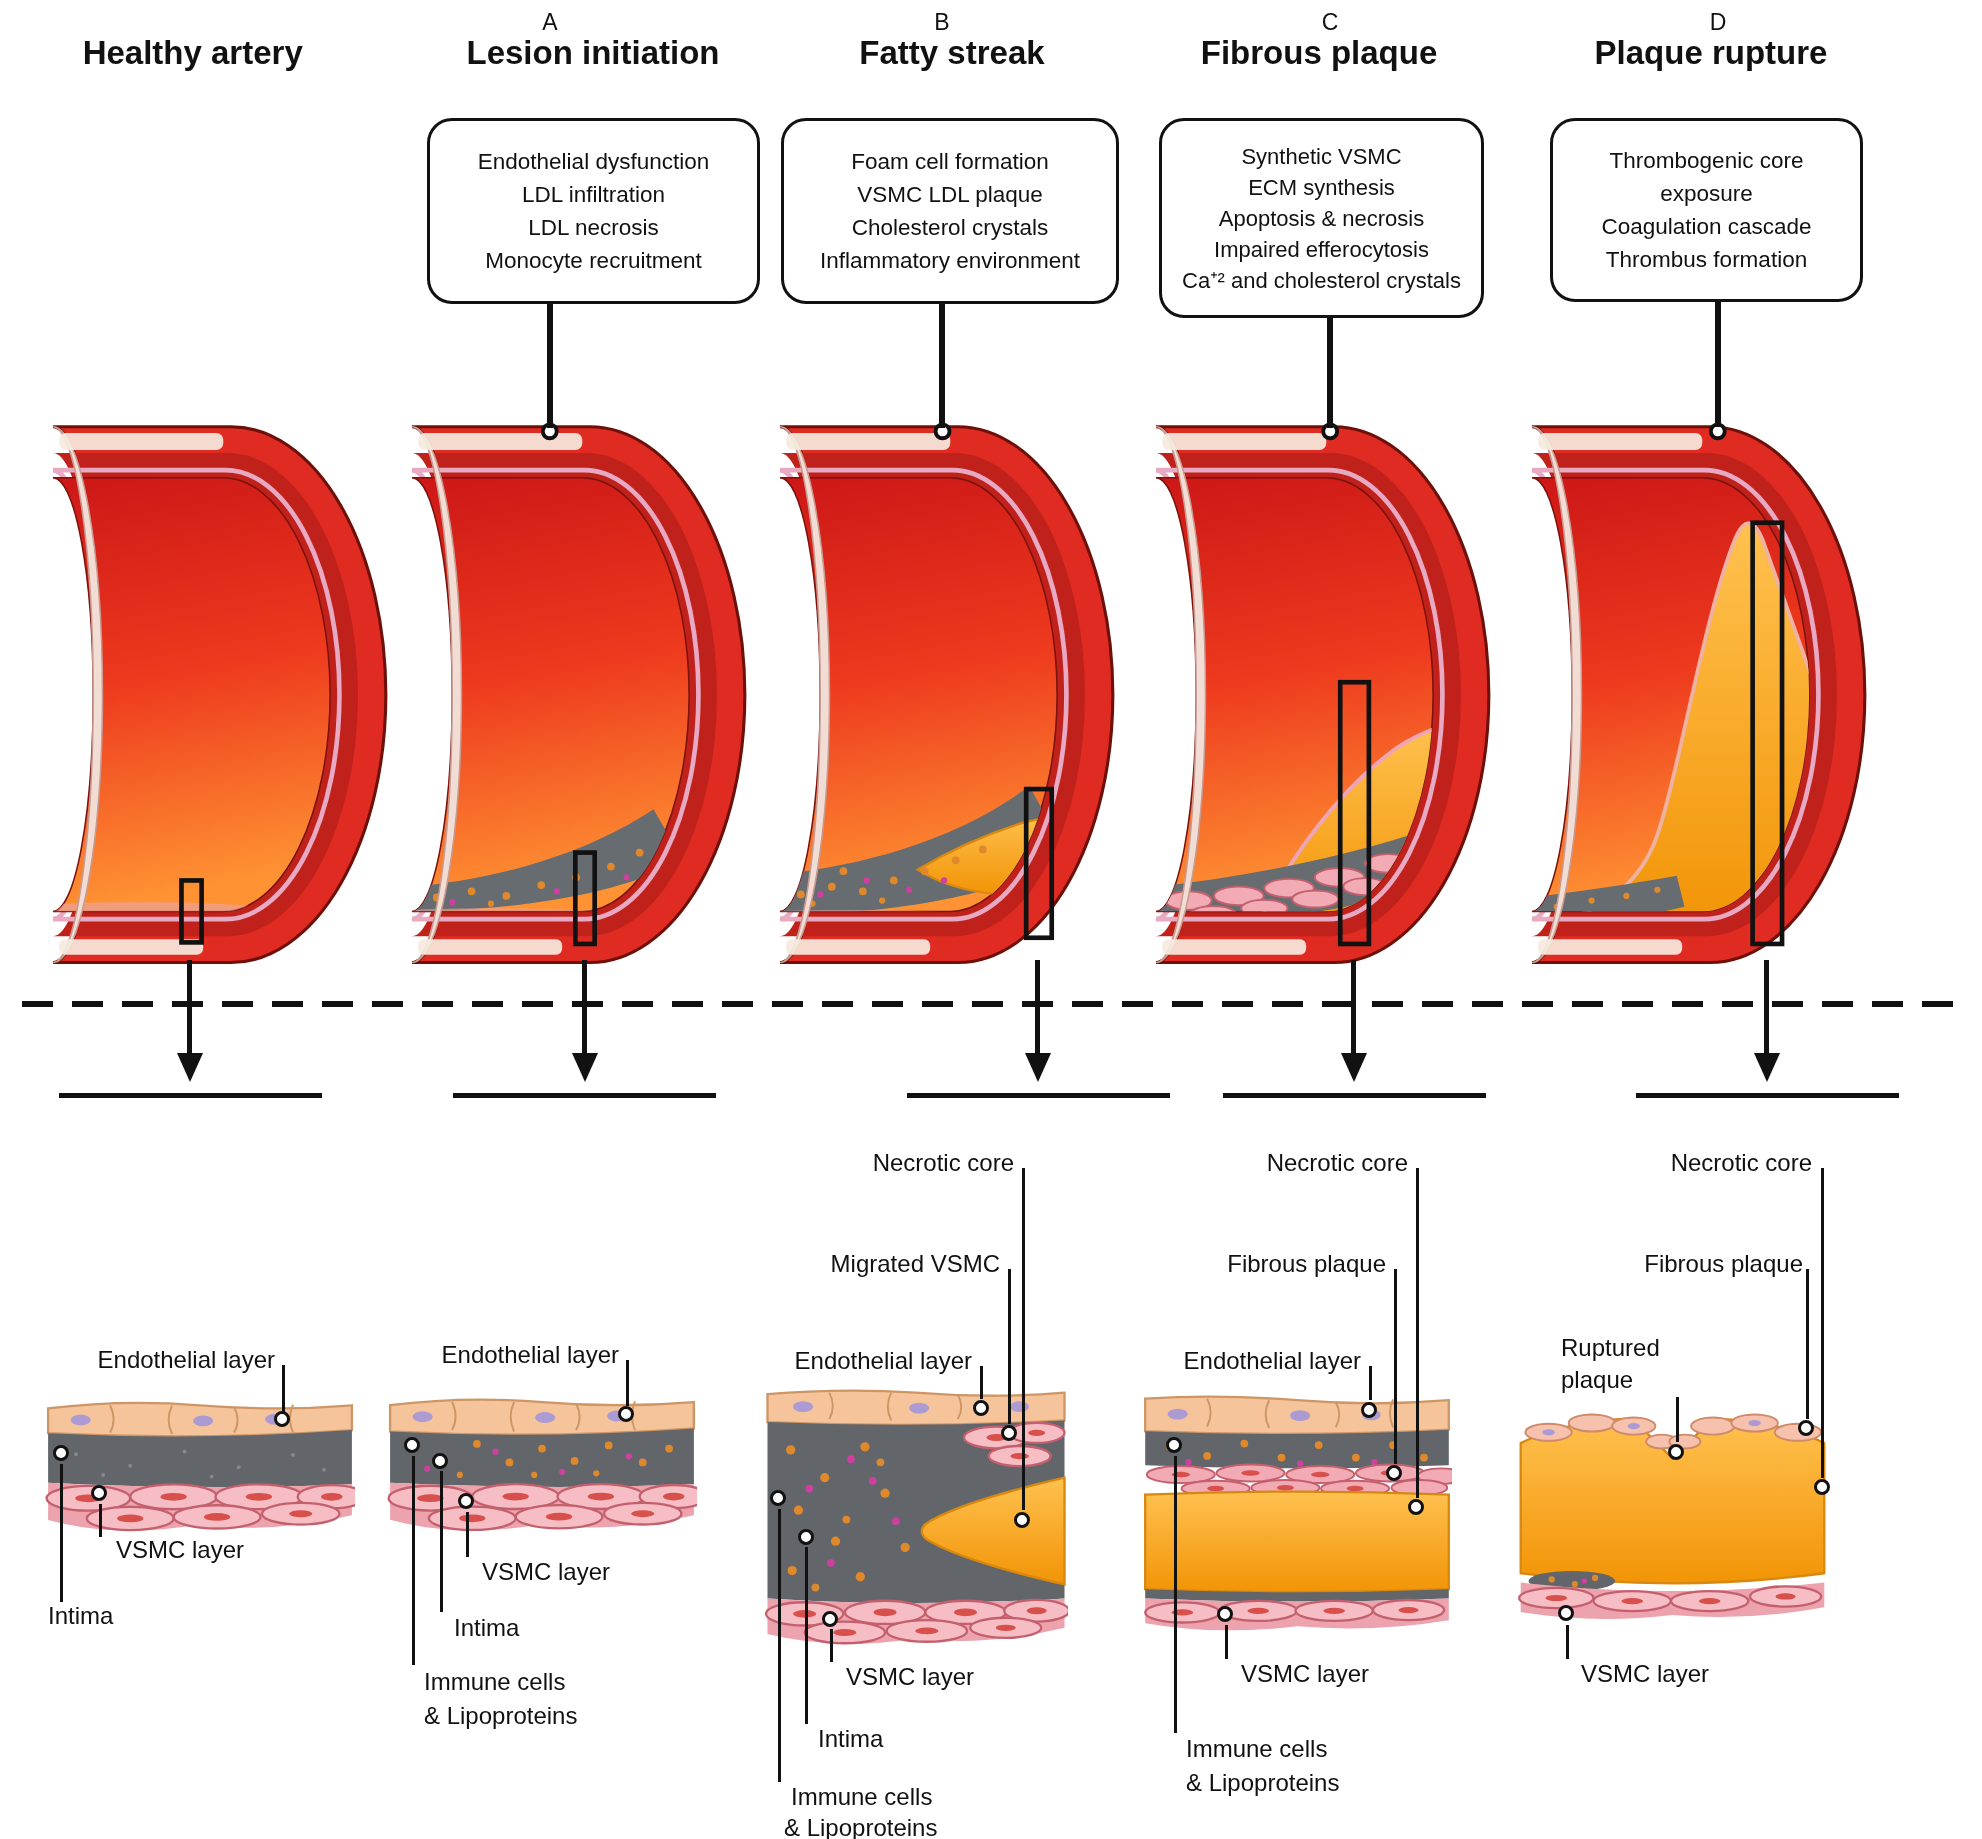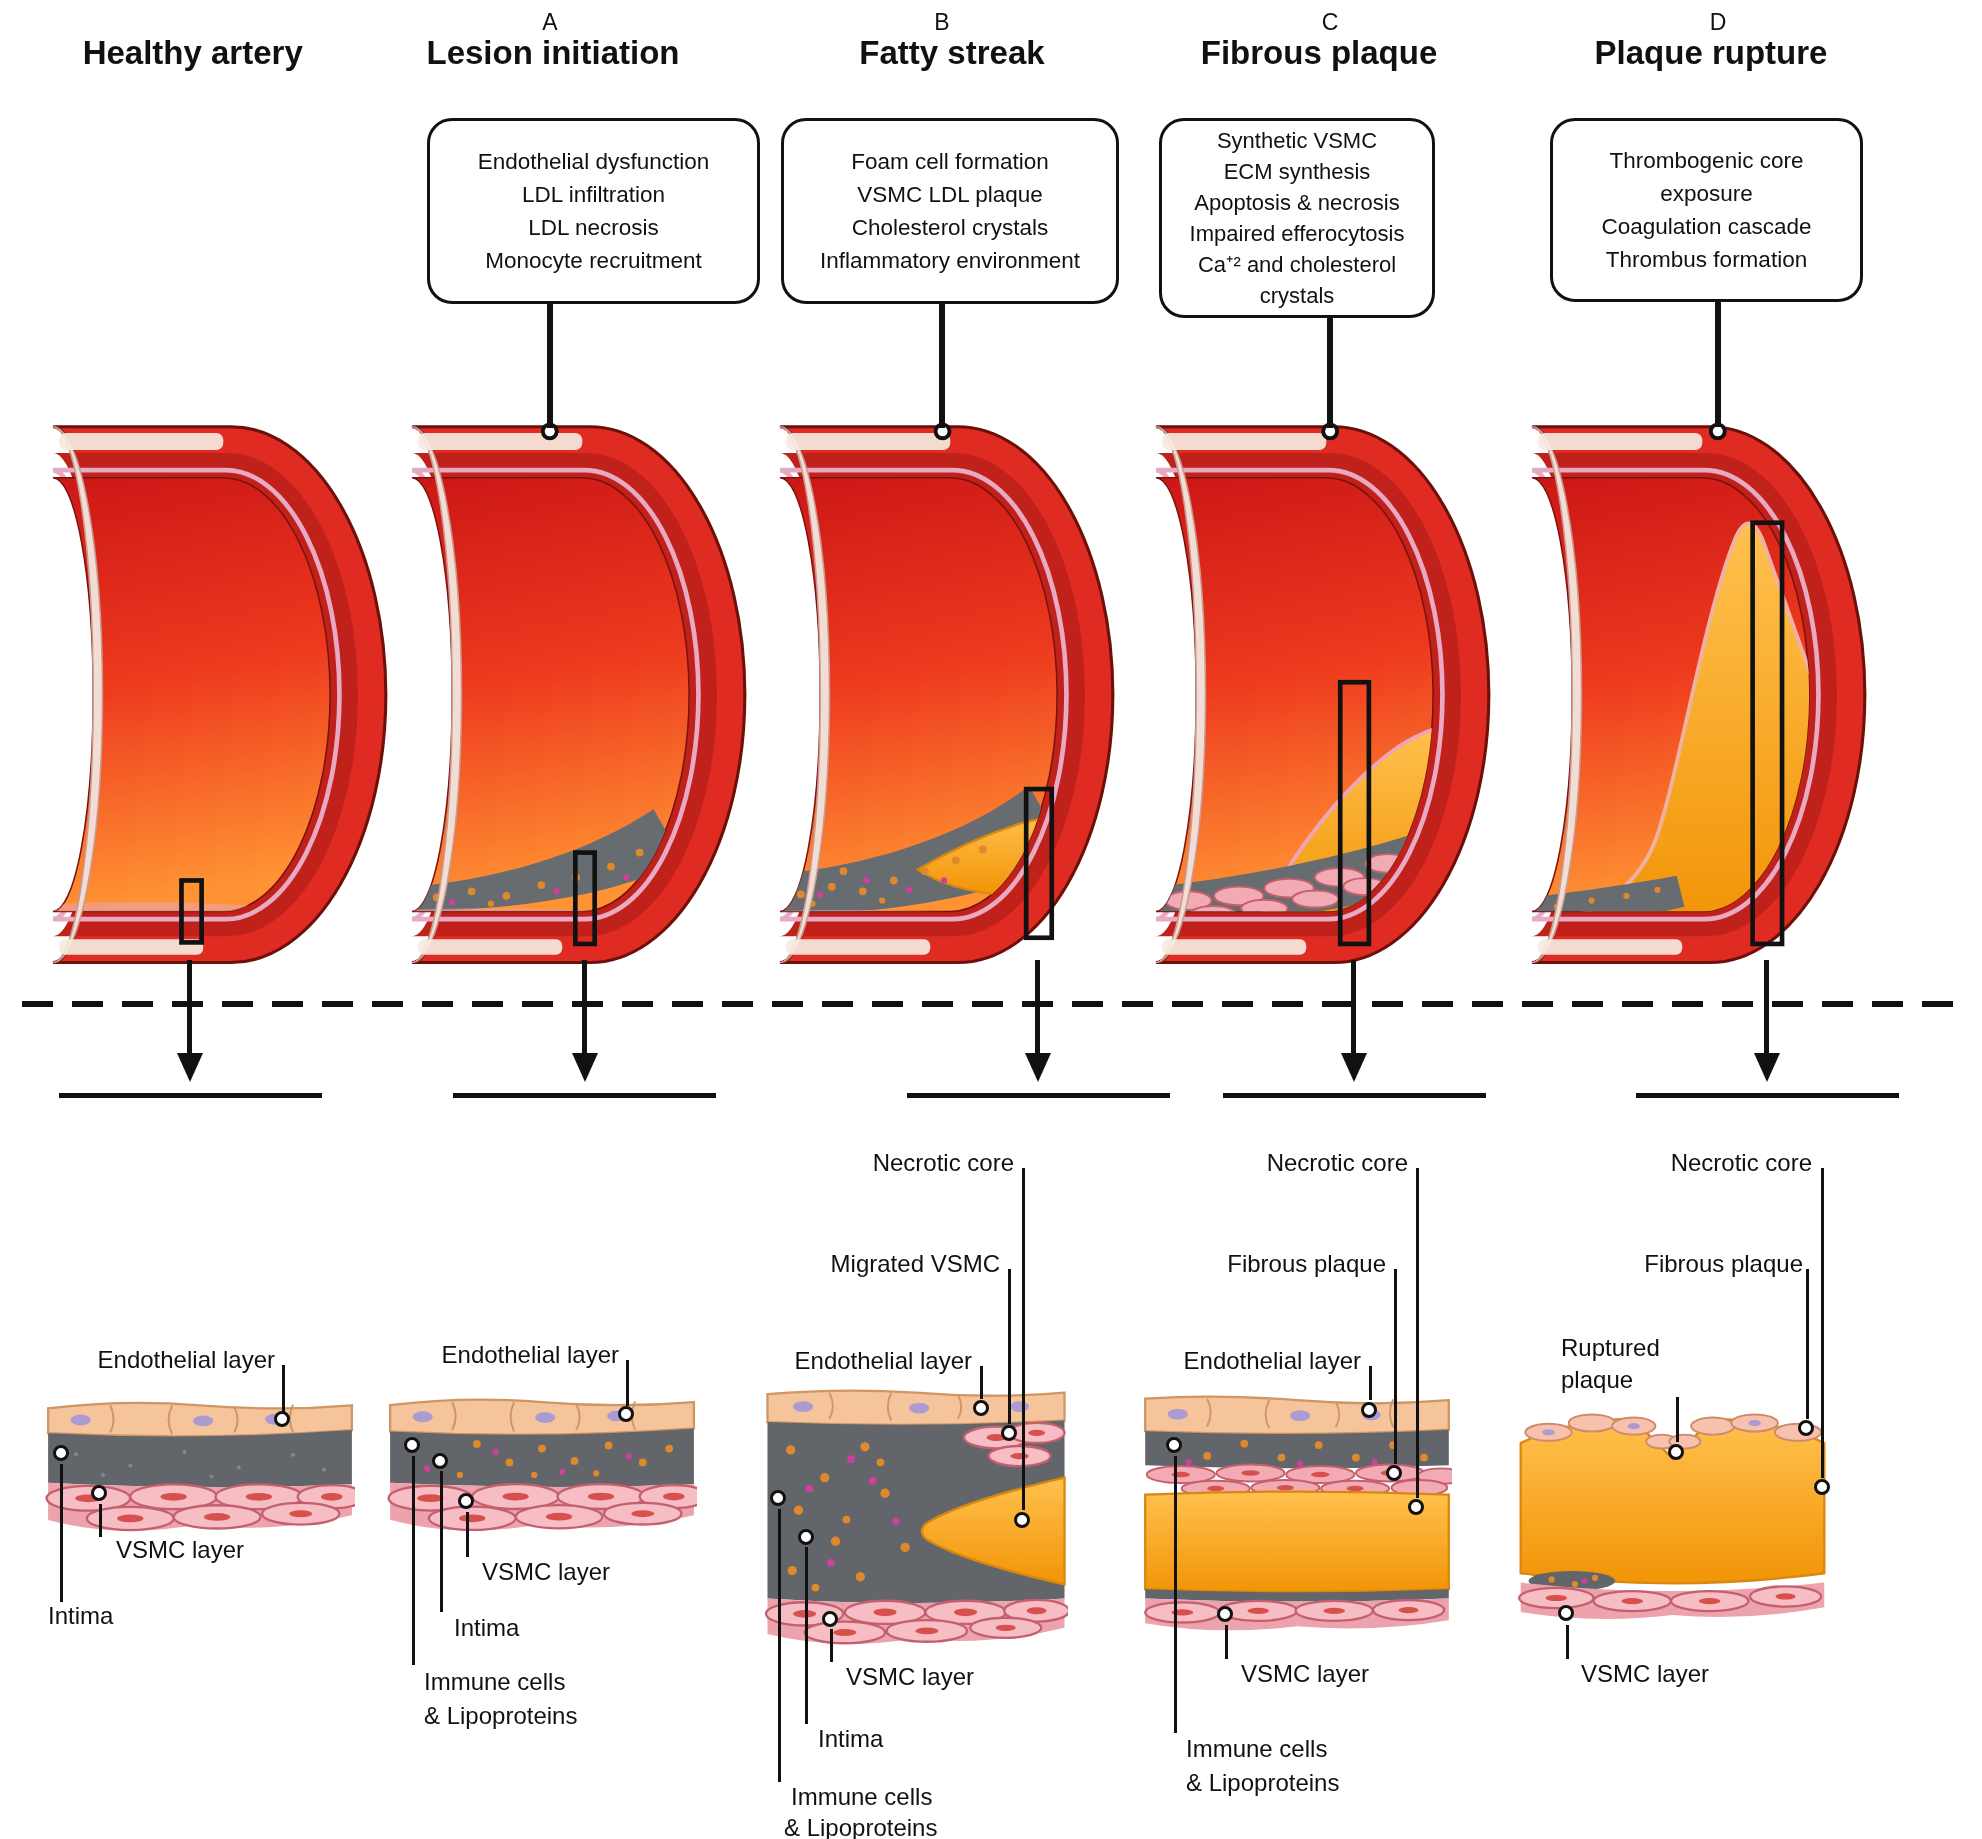--- a/index.html
+++ b/index.html
@@ -31,38 +31,38 @@
 <body>
 
 <div>
 
   <div class="letter" style="left:519px">A</div>
   <div class="letter" style="left:911px">B</div>
   <div class="letter" style="left:1299px">C</div>
   <div class="letter" style="left:1687px">D</div>
 
   <div class="title" style="left:14.7px">Healthy  artery</div>
-  <div class="title" style="left:375px">Lesion initiation</div>
+  <div class="title" style="left:415px">Lesion initiation</div>
   <div class="title" style="left:774px">Fatty streak</div>
   <div class="title" style="left:1141px">Fibrous plaque</div>
   <div class="title" style="left:1533px">Plaque rupture</div>
 
   <div class="callout" style="left:427px;width:333px;height:186px">
     <div>Endothelial dysfunction</div>
     <div>LDL infiltration</div>
     <div>LDL necrosis</div>
     <div>Monocyte recruitment</div>
   </div>
   <div class="callout" style="left:781px;width:338px;height:186px">
     <div>Foam cell formation</div>
     <div>VSMC LDL plaque</div>
     <div>Cholesterol crystals</div>
     <div>Inflammatory environment</div>
   </div>
-  <div class="callout tight" style="left:1159px;width:276px;height:200px">
+  <div class="callout tight" style="left:1159px;width:325px;height:200px">
     <div>Synthetic  VSMC</div>
     <div>ECM synthesis</div>
     <div>Apoptosis &amp; necrosis</div>
     <div>Impaired efferocytosis</div>
     <div>Ca⁺² and cholesterol crystals</div>
   </div>
   <div class="callout" style="left:1550px;width:313px;height:184px">
     <div>Thrombogenic core</div>
     <div>exposure</div>
     <div>Coagulation cascade</div>

